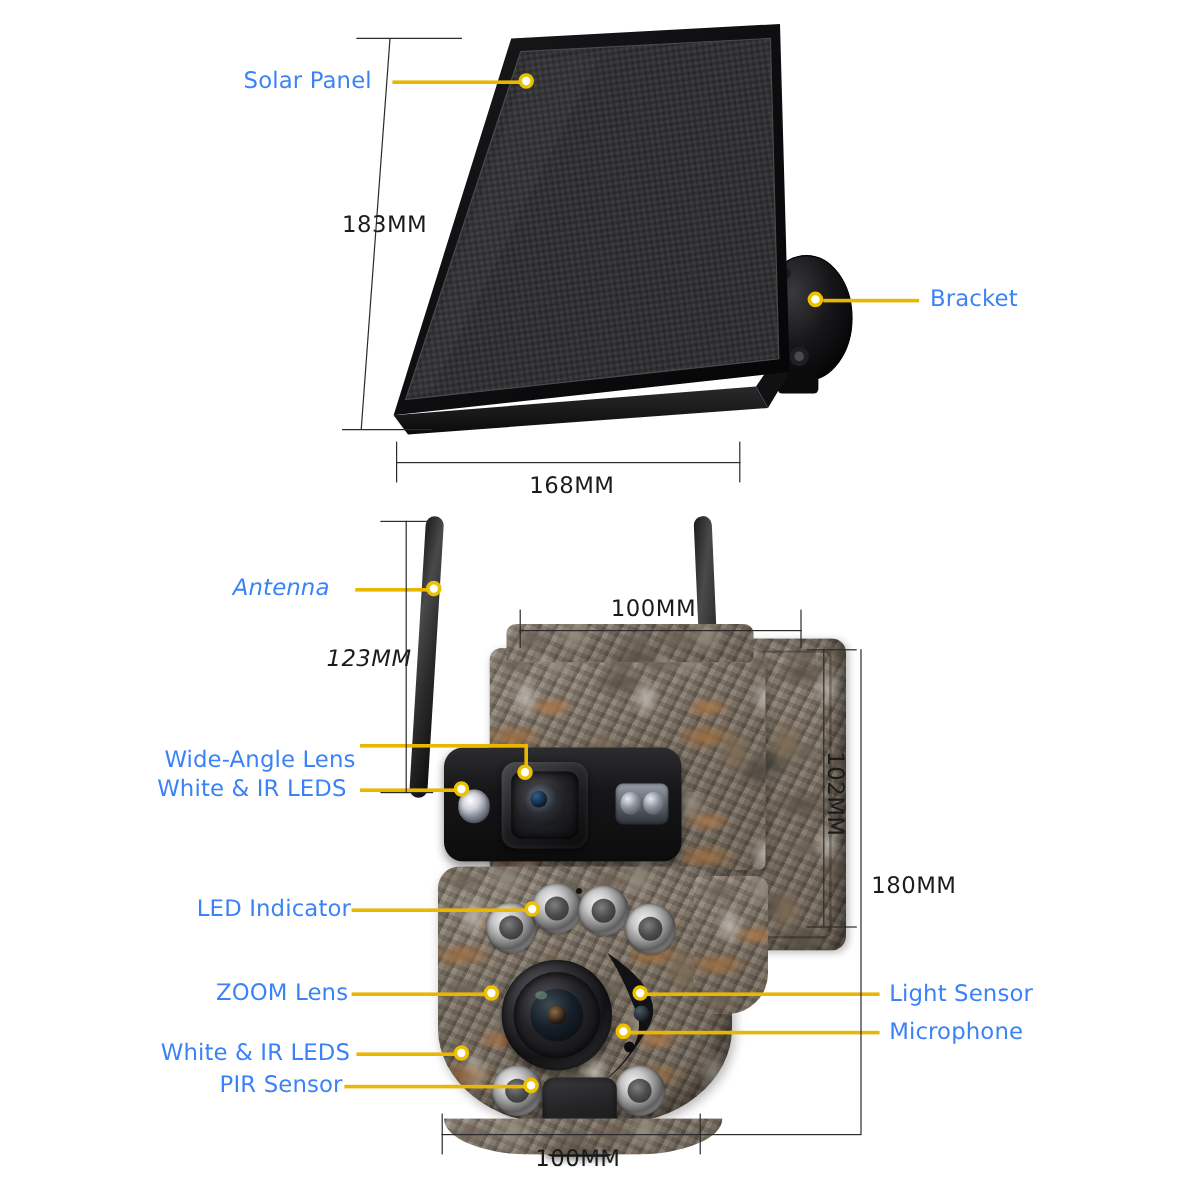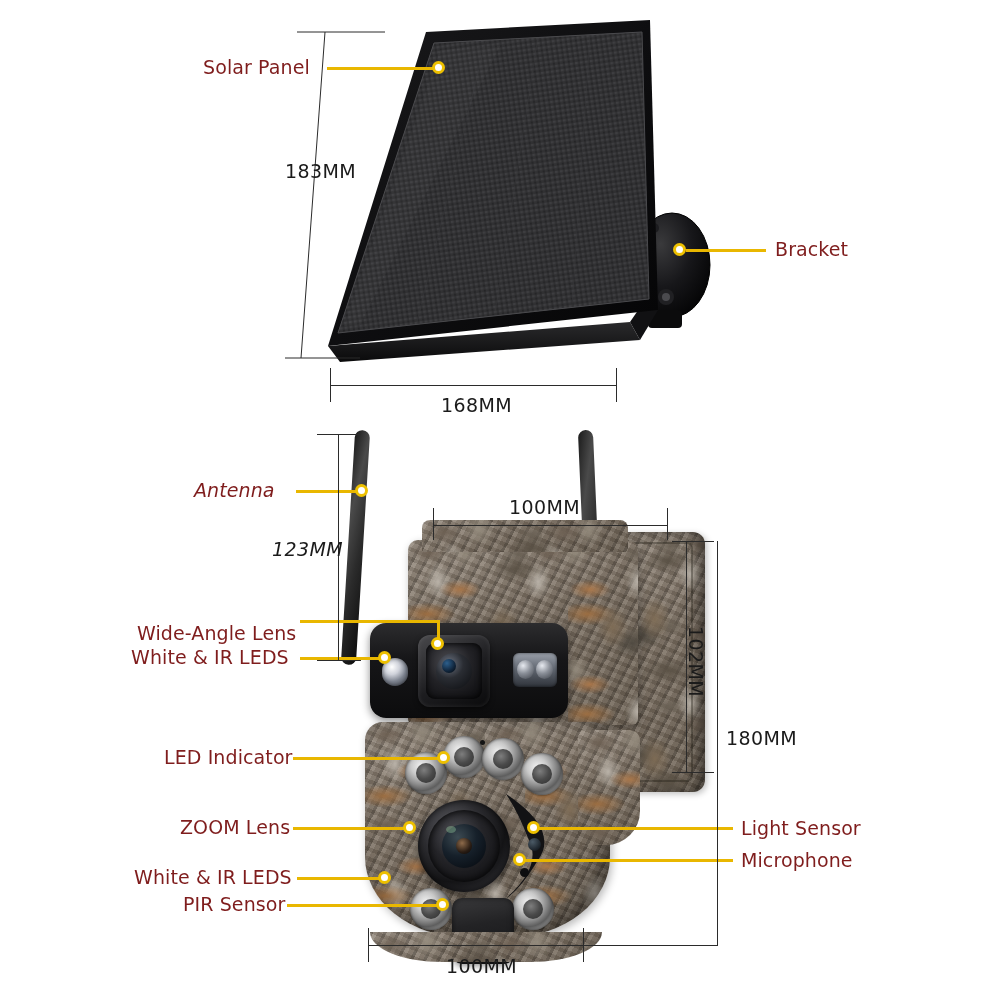--- a/index.html
+++ b/index.html
@@ -16,21 +16,21 @@
     width: 1000px;
     height: 1000px;
     background: #ffffff;
     overflow: hidden;
   }
 
   
   .callout-label {
     position: absolute;
     font-size: 19px;
-    color: #7f1d1d;
+    color: #3b82f6;
     white-space: nowrap;
     letter-spacing: .1px;
     line-height: 1;
   }
 
   
   .leader {
     position: absolute;
     background: #e9b700;
     height: 3px;
@@ -213,21 +213,21 @@
 
   <div class="callout-label" style="left:775px; top:240px;">Bracket</div>
   <div class="leader" style="left:686px; top:249px; width:80px;"></div>
   <div class="dot" style="left:673px; top:243px;"></div>
 
   <svg style="position:absolute; left:280px; top:20px;" width="130" height="350">
     <line x1="17" y1="12" x2="105" y2="12" stroke="#2b2b2b" stroke-width="1"></line>
     <line x1="5" y1="338" x2="80" y2="338" stroke="#2b2b2b" stroke-width="1"></line>
     <line x1="45" y1="12" x2="21" y2="338" stroke="#2b2b2b" stroke-width="1"></line>
   </svg>
-  <div class="dim-text" style="left:285px; top:160px;">183MM</div>
+  <div class="dim-text" style="left:285px; top:176px;">183MM</div>
 
   <div class="dim-v" style="left:330px; top:368px; height:34px;"></div>
   <div class="dim-v" style="left:616px; top:368px; height:34px;"></div>
   <div class="dim-h" style="left:330px; top:385px; width:287px;"></div>
   <div class="dim-text" style="left:441px; top:394px;">168MM</div>
 
   <div class="antenna" style="left:348px; top:430px; height:235px; transform:rotate(3.5deg);"></div>
   <div class="antenna" style="left:583px; top:430px; height:235px; transform:rotate(-2.5deg);"></div>
 
   <div id="camera-wrap">

